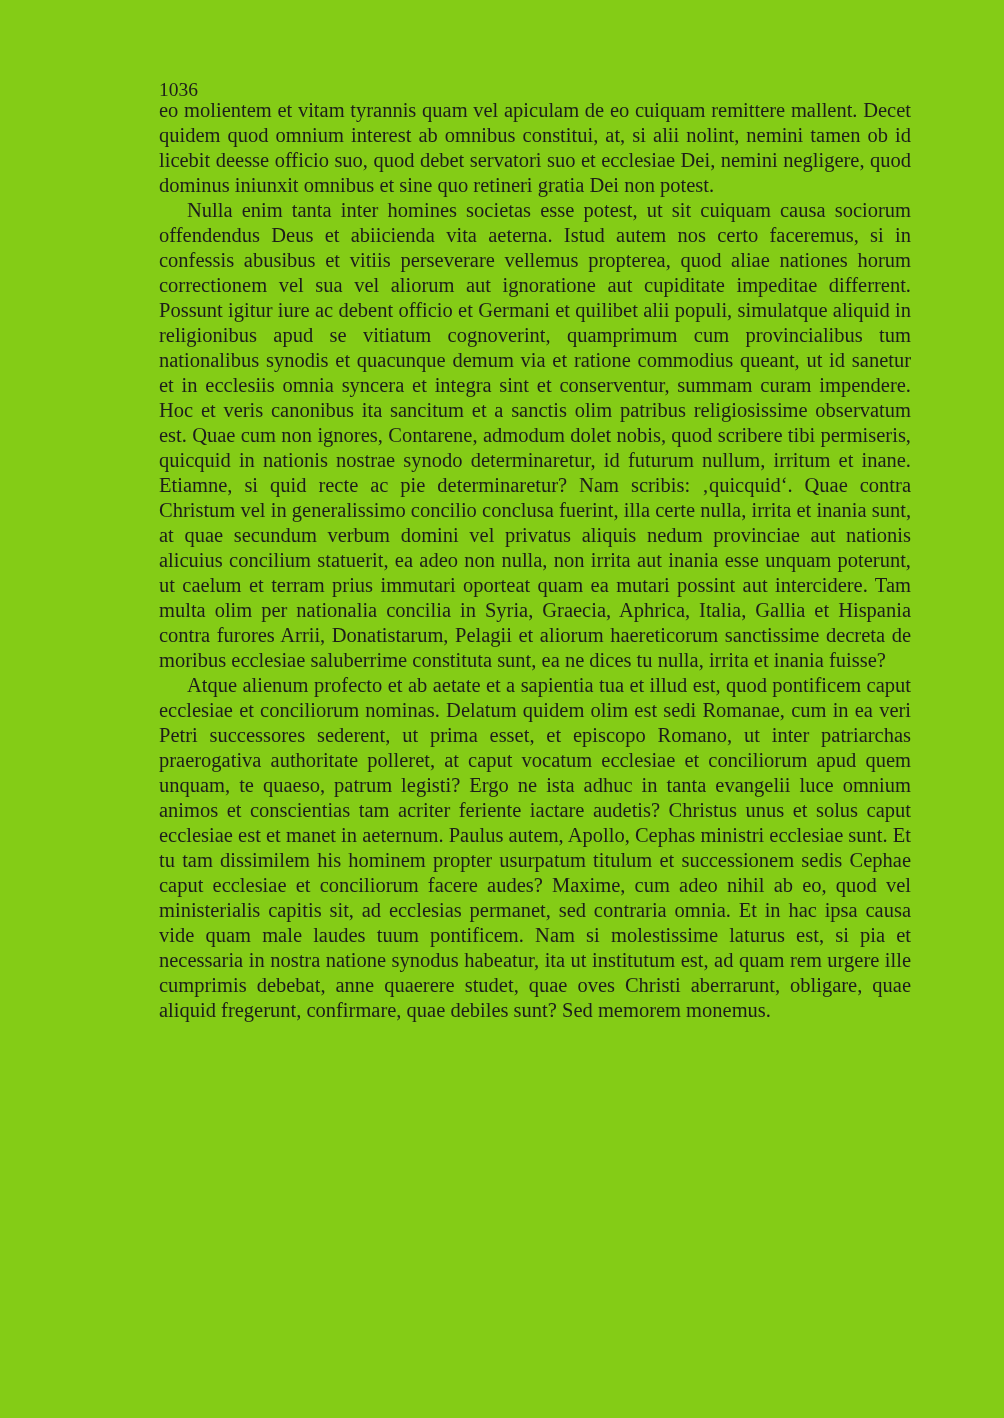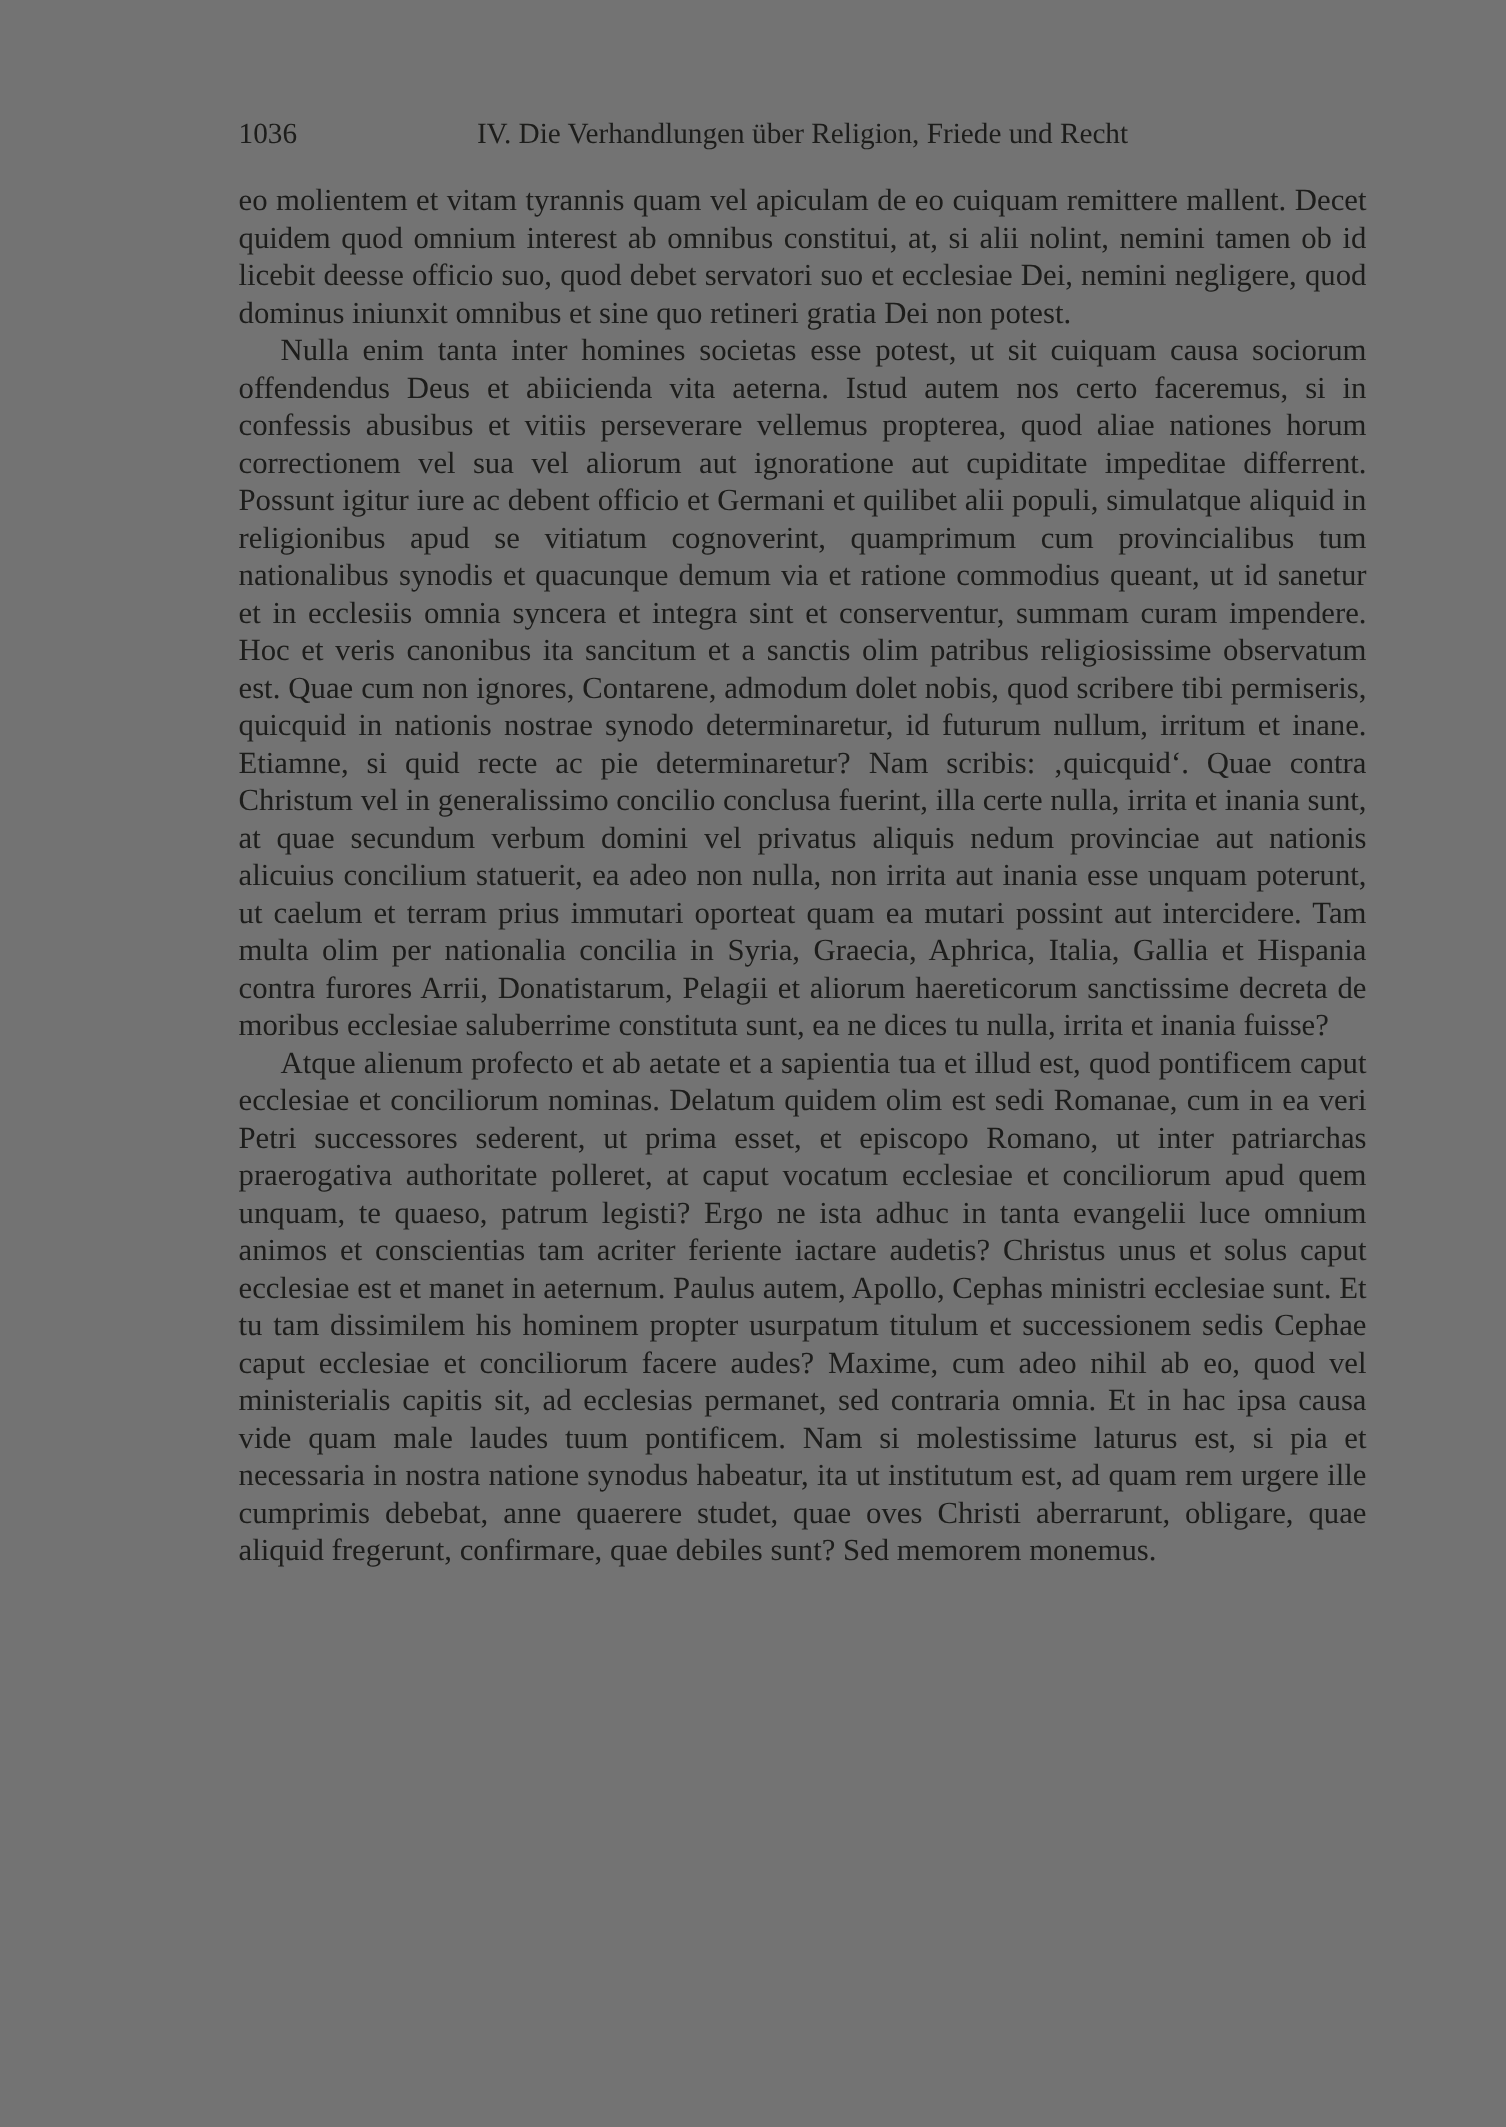--- a/index.html
+++ b/index.html
@@ -8,21 +8,21 @@
     width: 1004px;
     height: 1418px;
     position: relative;
     font-family: "Liberation Serif", serif;
     color: #1d1d1b;
     overflow: hidden;
   }
   .page {
     position: absolute;
     inset: 0;
-    background: #737373;
+    background: #84cc16;
     text-decoration: underline;
   }
   .text-col {
     position: absolute;
     left: 159px;
     top: 78px;
     width: 752px;
   }
   .running-header {
     position: relative;
@@ -48,21 +48,20 @@
   .para:last-child { margin-bottom: 0; }
 </style>
 </head>
 <body>
 
 <div class="page">
   <div class="text-col">
 
     <header class="running-header">
       <span class="page-number">1036</span>
-      <span class="header-title">IV. Die Verhandlungen über Religion, Friede und Recht</span>
     </header>
 
     <main class="body-text">
       <p class="para">eo molientem et vitam tyrannis quam vel apiculam de eo cuiquam remittere mallent. Decet quidem quod omnium interest ab omnibus constitui, at, si alii nolint, nemini tamen ob id licebit deesse officio suo, quod debet servatori suo et ecclesiae Dei, nemini negligere, quod dominus iniunxit omnibus et sine quo retineri gratia Dei non potest.</p>
       <p class="para indent">Nulla enim tanta inter homines societas esse potest, ut sit cuiquam causa sociorum offendendus Deus et abiicienda vita aeterna. Istud autem nos certo faceremus, si in confessis abusibus et vitiis perseverare vellemus propterea, quod aliae nationes horum correctionem vel sua vel aliorum aut ignoratione aut cupiditate impeditae differrent. Possunt igitur iure ac debent officio et Germani et quilibet alii populi, simulatque aliquid in religionibus apud se vitiatum cognoverint, quamprimum cum provincialibus tum nationalibus synodis et quacunque demum via et ratione commodius queant, ut id sanetur et in ecclesiis omnia syncera et integra sint et conserventur, summam curam impendere. Hoc et veris canonibus ita sancitum et a sanctis olim patribus religiosissime observatum est. Quae cum non ignores, Contarene, admodum dolet nobis, quod scribere tibi permiseris, quicquid in nationis nostrae synodo determinaretur, id futurum nullum, irritum et inane. Etiamne, si quid recte ac pie determinaretur? Nam scribis: ‚quicquid‘. Quae contra Christum vel in generalissimo concilio conclusa fuerint, illa certe nulla, irrita et inania sunt, at quae secundum verbum domini vel privatus aliquis nedum provinciae aut nationis alicuius concilium statuerit, ea adeo non nulla, non irrita aut inania esse unquam poterunt, ut caelum et terram prius immutari oporteat quam ea mutari possint aut intercidere. Tam multa olim per nationalia concilia in Syria, Graecia, Aphrica, Italia, Gallia et Hispania contra furores Arrii, Donatistarum, Pelagii et aliorum haereticorum sanctissime decreta de moribus ecclesiae saluberrime constituta sunt, ea ne dices tu nulla, irrita et inania fuisse?</p>
       <p class="para indent">Atque alienum profecto et ab aetate et a sapientia tua et illud est, quod pontificem caput ecclesiae et conciliorum nominas. Delatum quidem olim est sedi Romanae, cum in ea veri Petri successores sederent, ut prima esset, et episcopo Romano, ut inter patriarchas praerogativa authoritate polleret, at caput vocatum ecclesiae et conciliorum apud quem unquam, te quaeso, patrum legisti? Ergo ne ista adhuc in tanta evangelii luce omnium animos et conscientias tam acriter feriente iactare audetis? Christus unus et solus caput ecclesiae est et manet in aeternum. Paulus autem, Apollo, Cephas ministri ecclesiae sunt. Et tu tam dissimilem his hominem propter usurpatum titulum et successionem sedis Cephae caput ecclesiae et conciliorum facere audes? Maxime, cum adeo nihil ab eo, quod vel ministerialis capitis sit, ad ecclesias permanet, sed contraria omnia. Et in hac ipsa causa vide quam male laudes tuum pontificem. Nam si molestissime laturus est, si pia et necessaria in nostra natione synodus habeatur, ita ut institutum est, ad quam rem urgere ille cumprimis debebat, anne quaerere studet, quae oves Christi aberrarunt, obligare, quae aliquid fregerunt, confirmare, quae debiles sunt? Sed memorem monemus.</p>
     </main>
 
   </div>
 </div>

